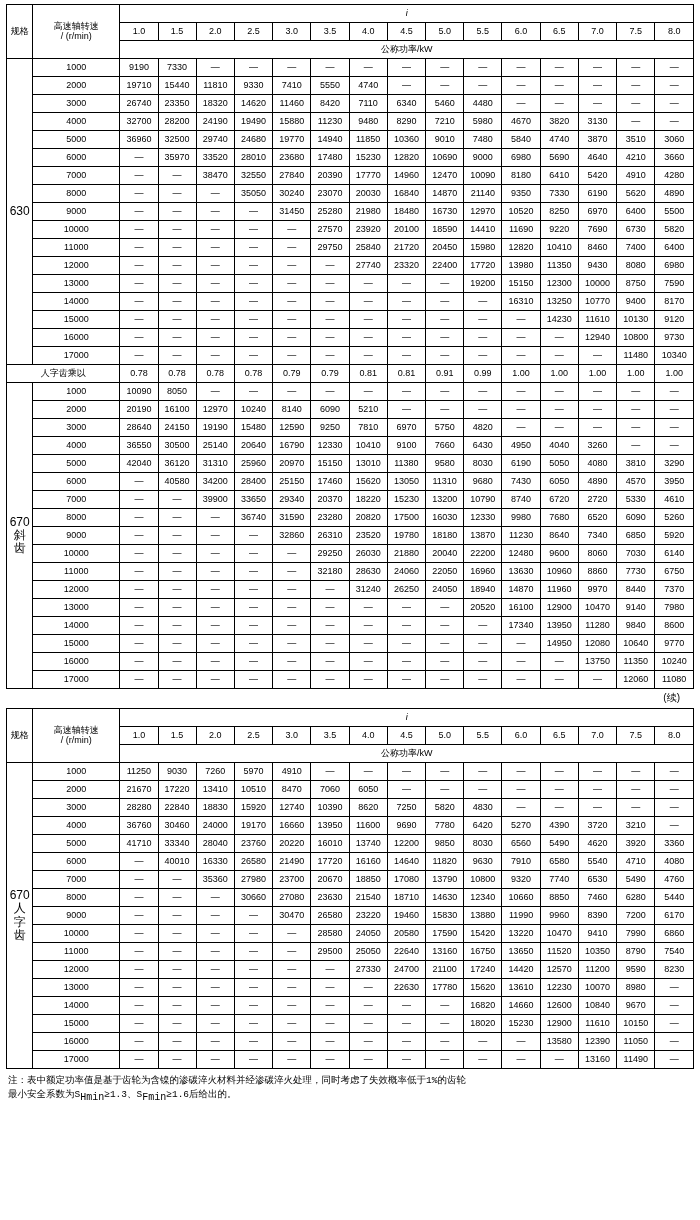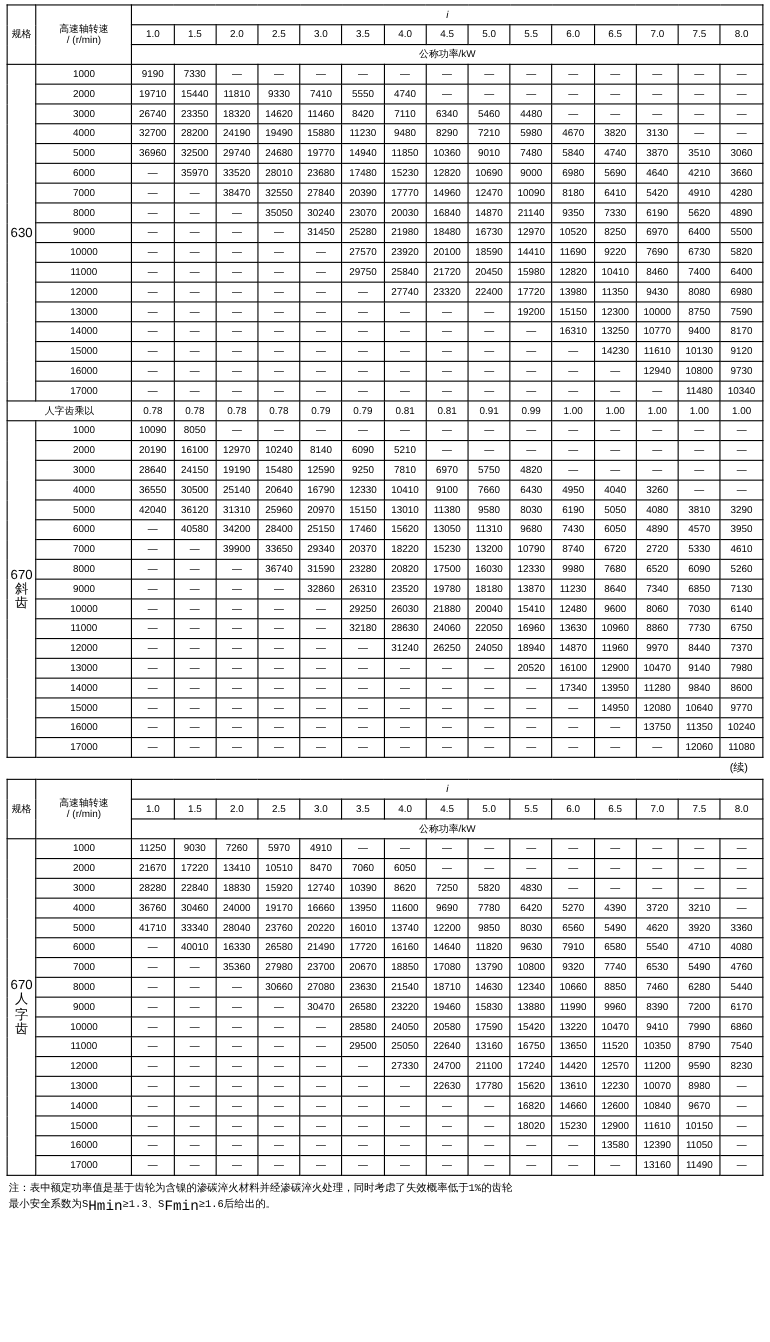--- a/index.html
+++ b/index.html
@@ -52,21 +52,21 @@
     padding: 2px 14px 3px 0;
   }
   .note {
     font-size: 9.5px;
     line-height: 1.45;
     margin-top: 5px;
     padding: 0 2px;
     text-align: justify;
     font-family: Liberation Mono, monospace;
   }
-  .note sub { font-size: 13px; }
+  .note sub { font-size: 10px; }
 </style>
 </head>
 <body>
 
 <div class="page">
 
   <table class="spec">
     <colgroup>
       <col class="col-spec">
         <col class="col-rpm">
@@ -600,34 +600,34 @@
           <td>32860</td>
           <td>26310</td>
           <td>23520</td>
           <td>19780</td>
           <td>18180</td>
           <td>13870</td>
           <td>11230</td>
           <td>8640</td>
           <td>7340</td>
           <td>6850</td>
-          <td>7130</td>
+          <td>5920</td>
         </tr>
         <tr>
           <td>10000</td>
           <td class="dash">—</td>
           <td class="dash">—</td>
           <td class="dash">—</td>
           <td class="dash">—</td>
           <td class="dash">—</td>
           <td>29250</td>
           <td>26030</td>
           <td>21880</td>
           <td>20040</td>
-          <td>15410</td>
+          <td>22200</td>
           <td>12480</td>
           <td>9600</td>
           <td>8060</td>
           <td>7030</td>
           <td>6140</td>
         </tr>
         <tr>
           <td>11000</td>
           <td class="dash">—</td>
           <td class="dash">—</td>

